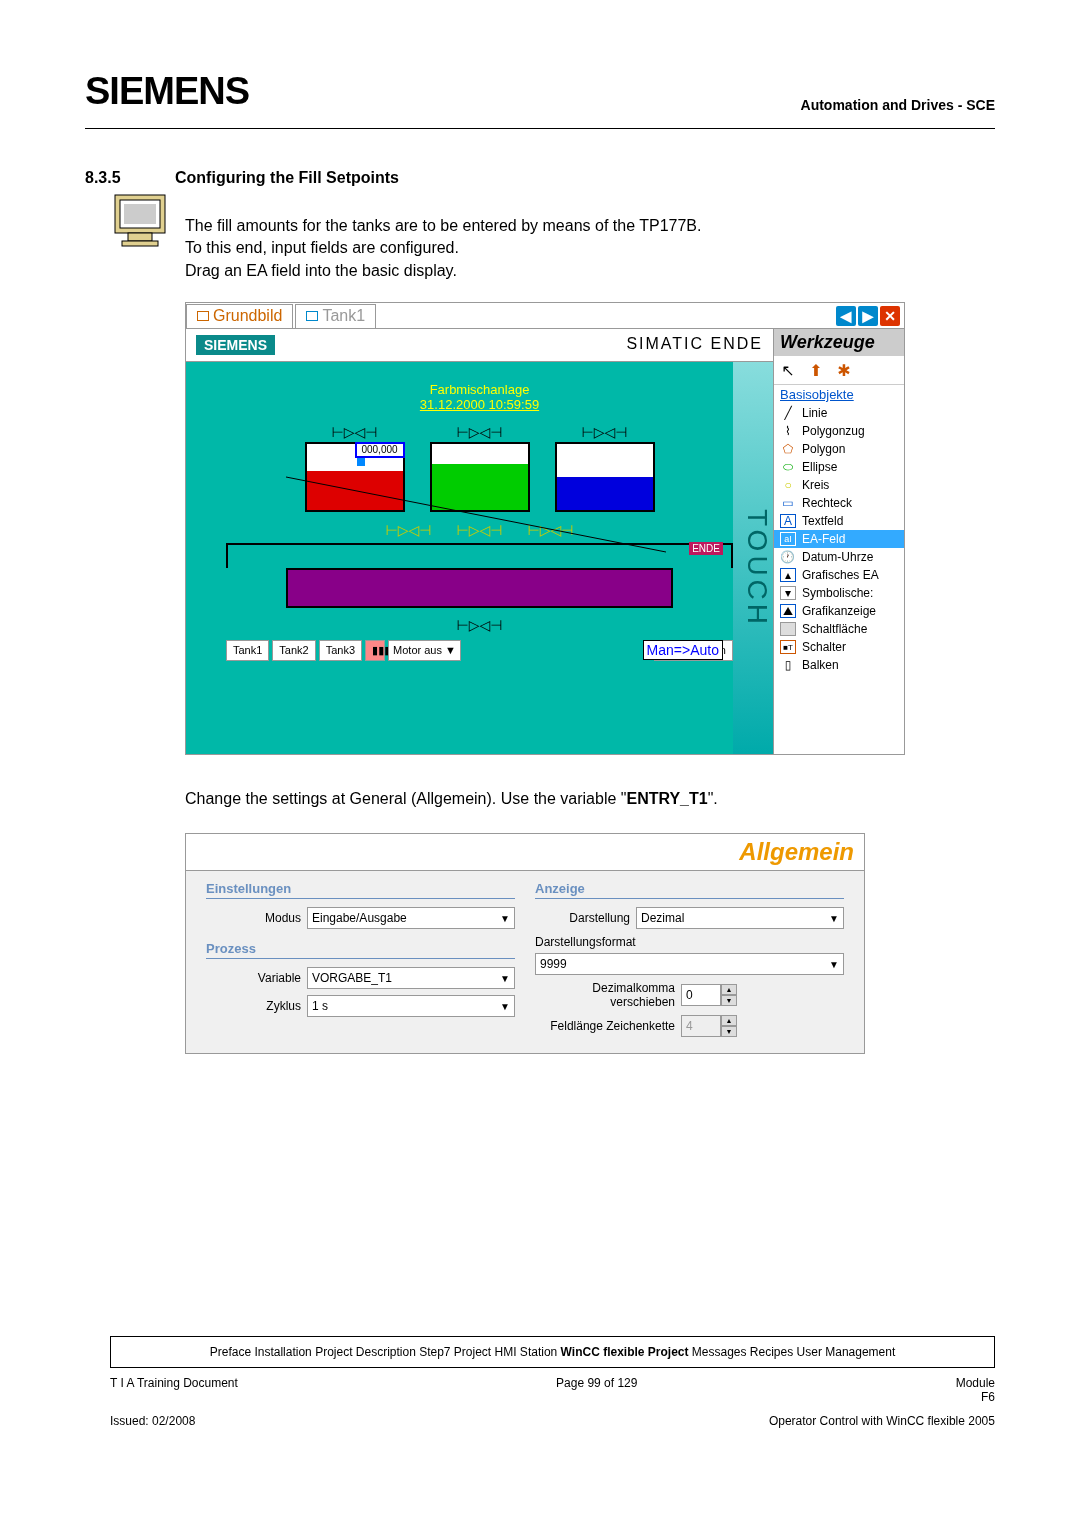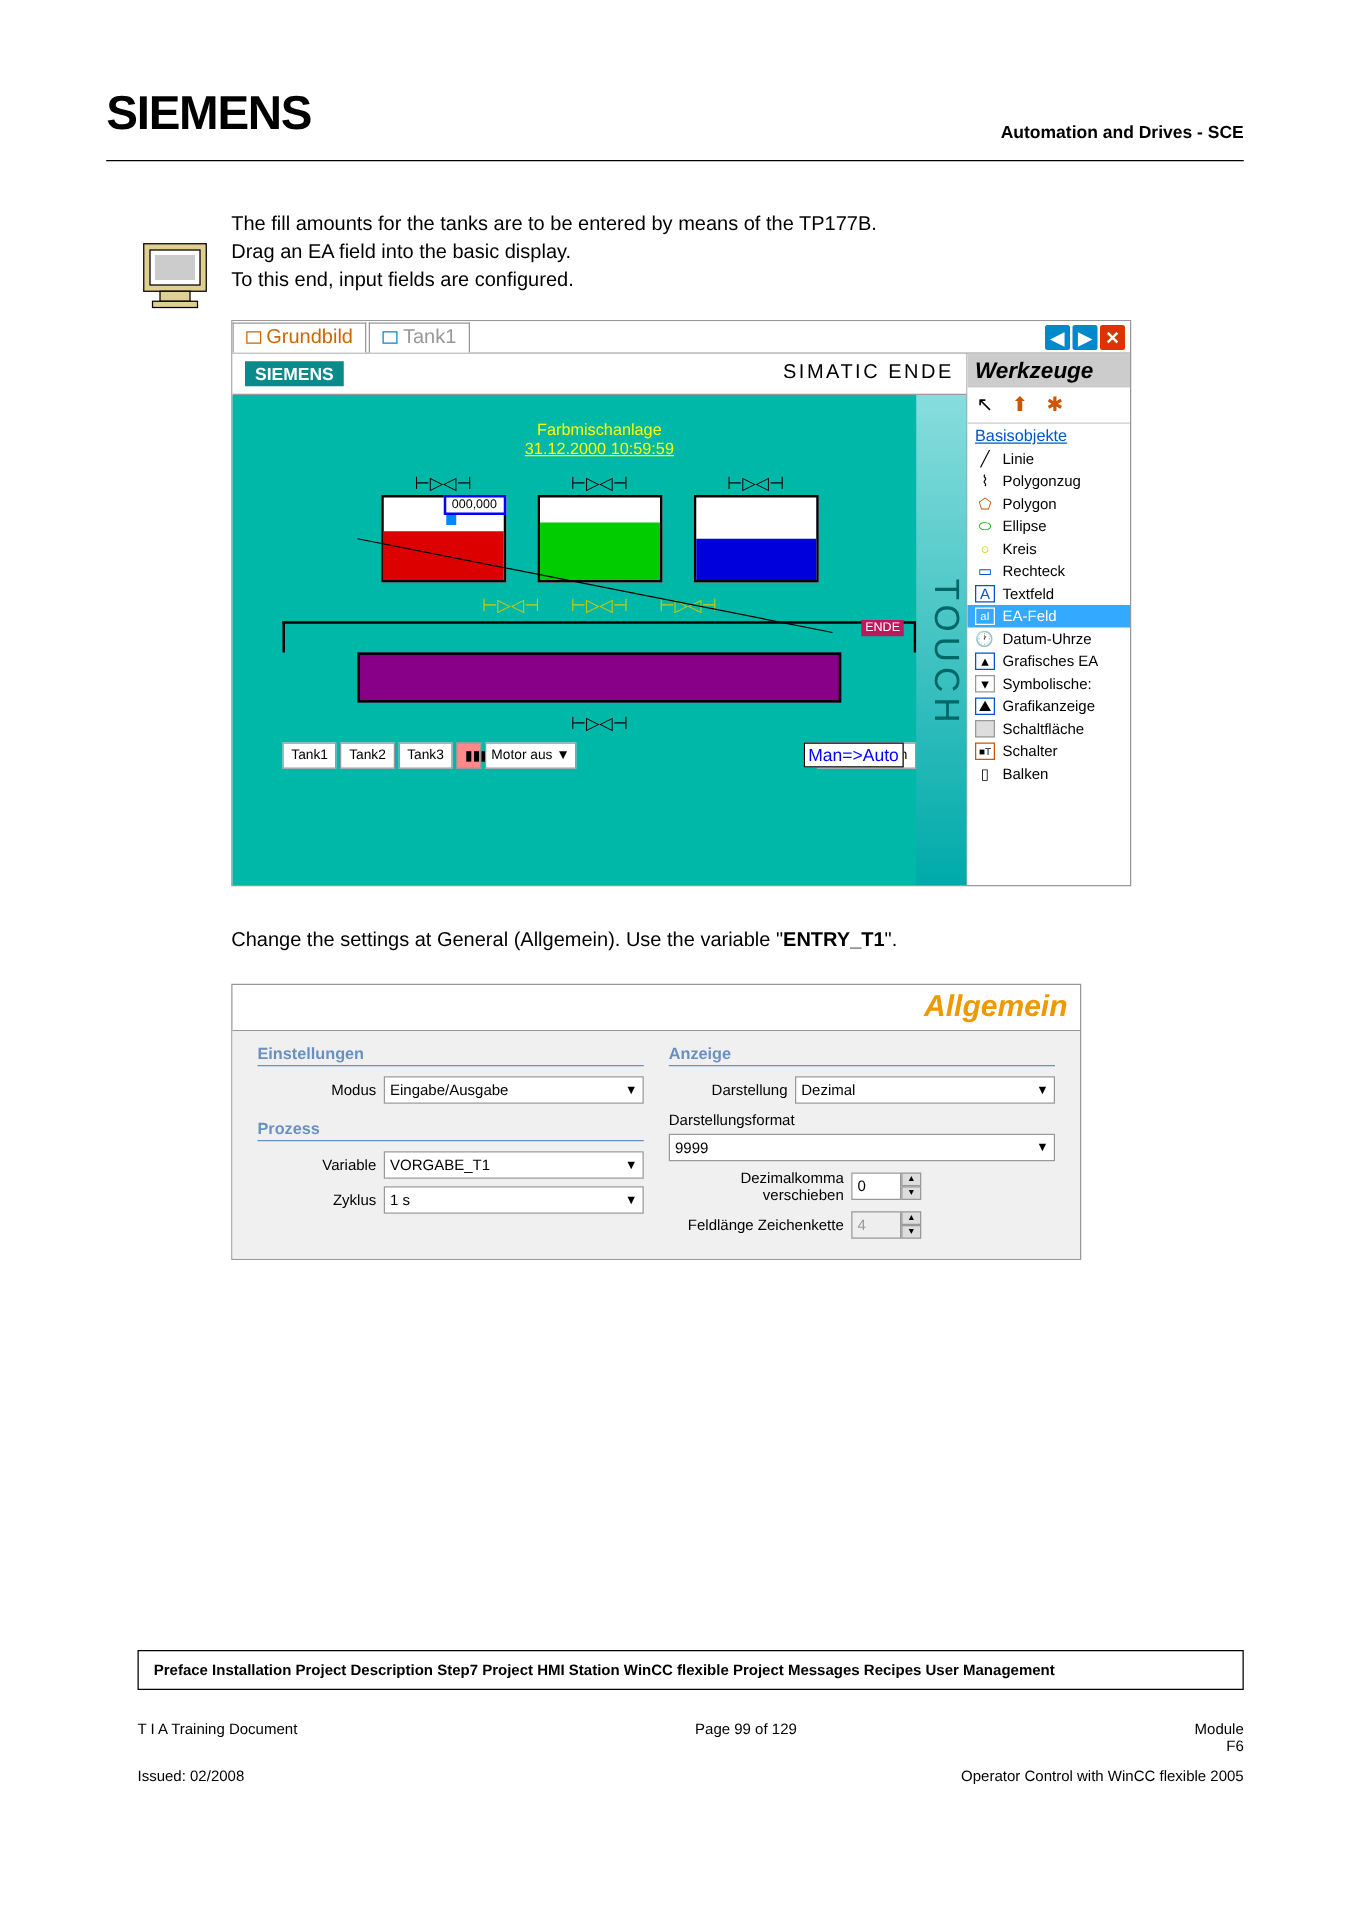--- a/index.html
+++ b/index.html
@@ -68,48 +68,51 @@
   .allg-label { width: 95px; text-align: right; font-size: 12px; }
   .allg-select { flex: 1; height: 22px; border: 1px solid #999; background: #fff; font-size: 12px; padding: 0 4px; display: flex; align-items: center; justify-content: space-between; }
   .allg-arrow { font-size: 10px; }
   .allg-spinner { display: flex; }
   .allg-num { width: 40px; height: 22px; border: 1px solid #999; background: #fff; font-size: 12px; padding: 0 4px; display: flex; align-items: center; }
   .allg-num.disabled { background: #eee; color: #999; }
   .spin-btns { display: flex; flex-direction: column; }
   .spin-btn { width: 16px; height: 11px; border: 1px solid #999; background: #ddd; font-size: 7px; display: flex; align-items: center; justify-content: center; }
   .allg-full-select { width: 100%; height: 22px; border: 1px solid #999; background: #fff; font-size: 12px; padding: 0 4px; display: flex; align-items: center; justify-content: space-between; margin-bottom: 6px; }
   .footer-block { position: absolute; bottom: 90px; left: 110px; right: 85px; }
-  .footer-box { border: 1px solid #000; padding: 8px 12px; font-size: 12px; margin-bottom: 24px; font-weight: bold; }
+  .footer-box { border: 1px solid #000; padding: 8px 12px; font-size: 12px; text-align: center; margin-bottom: 8px; }
   .footer-row { display: flex; justify-content: space-between; font-size: 12px; margin-bottom: 10px; gap: 46px; }
 </style>
 </head>
 <body>
 
 <div class="page">
   <div class="header-row">
     <div class="siemens-logo">SIEMENS</div>
     <div class="header-right">Automation and Drives - SCE</div>
   </div>
   <div class="underline"></div>
 
+  <div class="section-title">
+    <span class="section-num">8.3.5</span><span>Configuring the Fill Setpoints</span>
+  </div>
 
   <div class="monitor-icon">
     <svg viewBox="0 0 60 60">
       <rect x="5" y="5" width="50" height="38" fill="#e0d090" stroke="#000" stroke-width="1"></rect>
       <rect x="10" y="10" width="40" height="28" fill="#fff" stroke="#000"></rect>
       <rect x="14" y="14" width="32" height="20" fill="#ccc"></rect>
       <rect x="18" y="43" width="24" height="8" fill="#e0d090" stroke="#000"></rect>
       <rect x="12" y="51" width="36" height="5" fill="#e0d090" stroke="#000"></rect>
     </svg>
   </div>
 
   <div class="body-text">
     <div>The fill amounts for the tanks are to be entered by means of the TP177B.</div>
+    <div>To this end, input fields are configured.</div>
     <div>Drag an EA field into the basic display.</div>
-    <div>To this end, input fields are configured.</div>
   </div>
 
   <div class="screenshot-container">
     <div class="wincc-window">
       <div class="tabs-row">
         <div class="tab" style="color:#c60;">
           <span class="tab-icon" style="border-color:#c60;"></span>
           <span>Grundbild</span>
         </div>
         <div class="tab" style="color:#999;">

